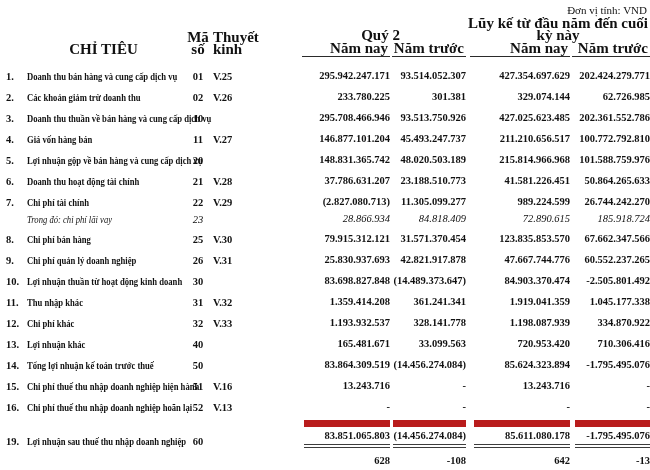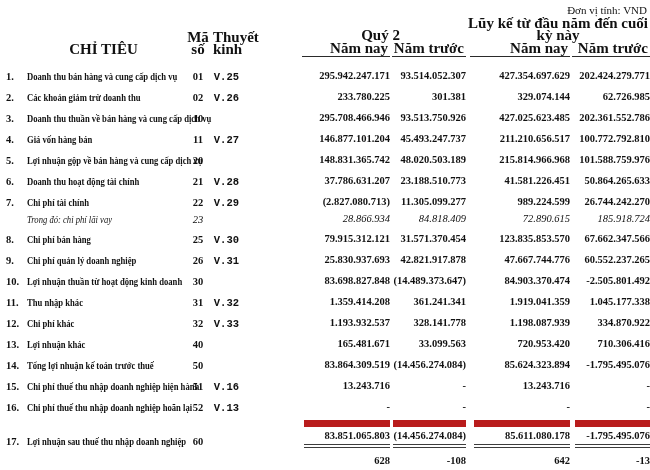--- a/index.html
+++ b/index.html
@@ -40,21 +40,21 @@
     white-space:nowrap;
   }
   tbody tr:first-child td { padding-top:13px; }
   td.c-num { padding-left:6px; }
   td.c-label { overflow:visible; }
   td.c-label .lbl {
     display:inline-block; transform:scaleX(0.82); transform-origin:left bottom;
     white-space:nowrap;
   }
   td.c-code { text-align:center; }
-  td.c-note { text-align:right; padding-right:10px;font-family:Liberation Mono, monospace; }
+  td.c-note { text-align:left; padding-right:10px; }
   td.c-val { text-align:right; }
   td.c-val .v { display:inline-block; text-align:right; padding-bottom:1px; }
   td.c-val:nth-child(5) .v { min-width:86px; }
   td.c-val:nth-child(6) .v { min-width:71px; }
   td.c-val:nth-child(7) .v { min-width:96px; }
   td.c-val:nth-child(8) .v { min-width:75px; }
 
   tr.sub td { padding-top:0; padding-bottom:3px; font-weight:normal; font-style:italic; }
 
   tr.rule-total td { padding-top:2px; padding-bottom:4px; }
@@ -271,21 +271,21 @@
     <td class="c-num">16.</td>
     <td class="c-label"><span class="lbl">Chi phí thuế thu nhập doanh nghiệp hoãn lại</span></td>
     <td class="c-code">52</td>
     <td class="c-note">V.13</td>
     <td class="c-val"><span class="v">-</span></td>
     <td class="c-val"><span class="v">-</span></td>
     <td class="c-val"><span class="v">-</span></td>
     <td class="c-val"><span class="v">-</span></td>
   </tr>
         <tr class="rule-total">
-    <td class="c-num">17.</td>
+    <td class="c-num">19.</td>
     <td class="c-label"><span class="lbl">Lợi nhuận sau thuế thu nhập doanh nghiệp</span></td>
     <td class="c-code">60</td>
     <td class="c-note"></td>
     <td class="c-val"><span class="v">83.851.065.803</span></td>
     <td class="c-val"><span class="v">(14.456.274.084)</span></td>
     <td class="c-val"><span class="v">85.611.080.178</span></td>
     <td class="c-val"><span class="v">-1.795.495.076</span></td>
   </tr>
         <tr class="rule-double">
     <td class="c-num">18.</td>

